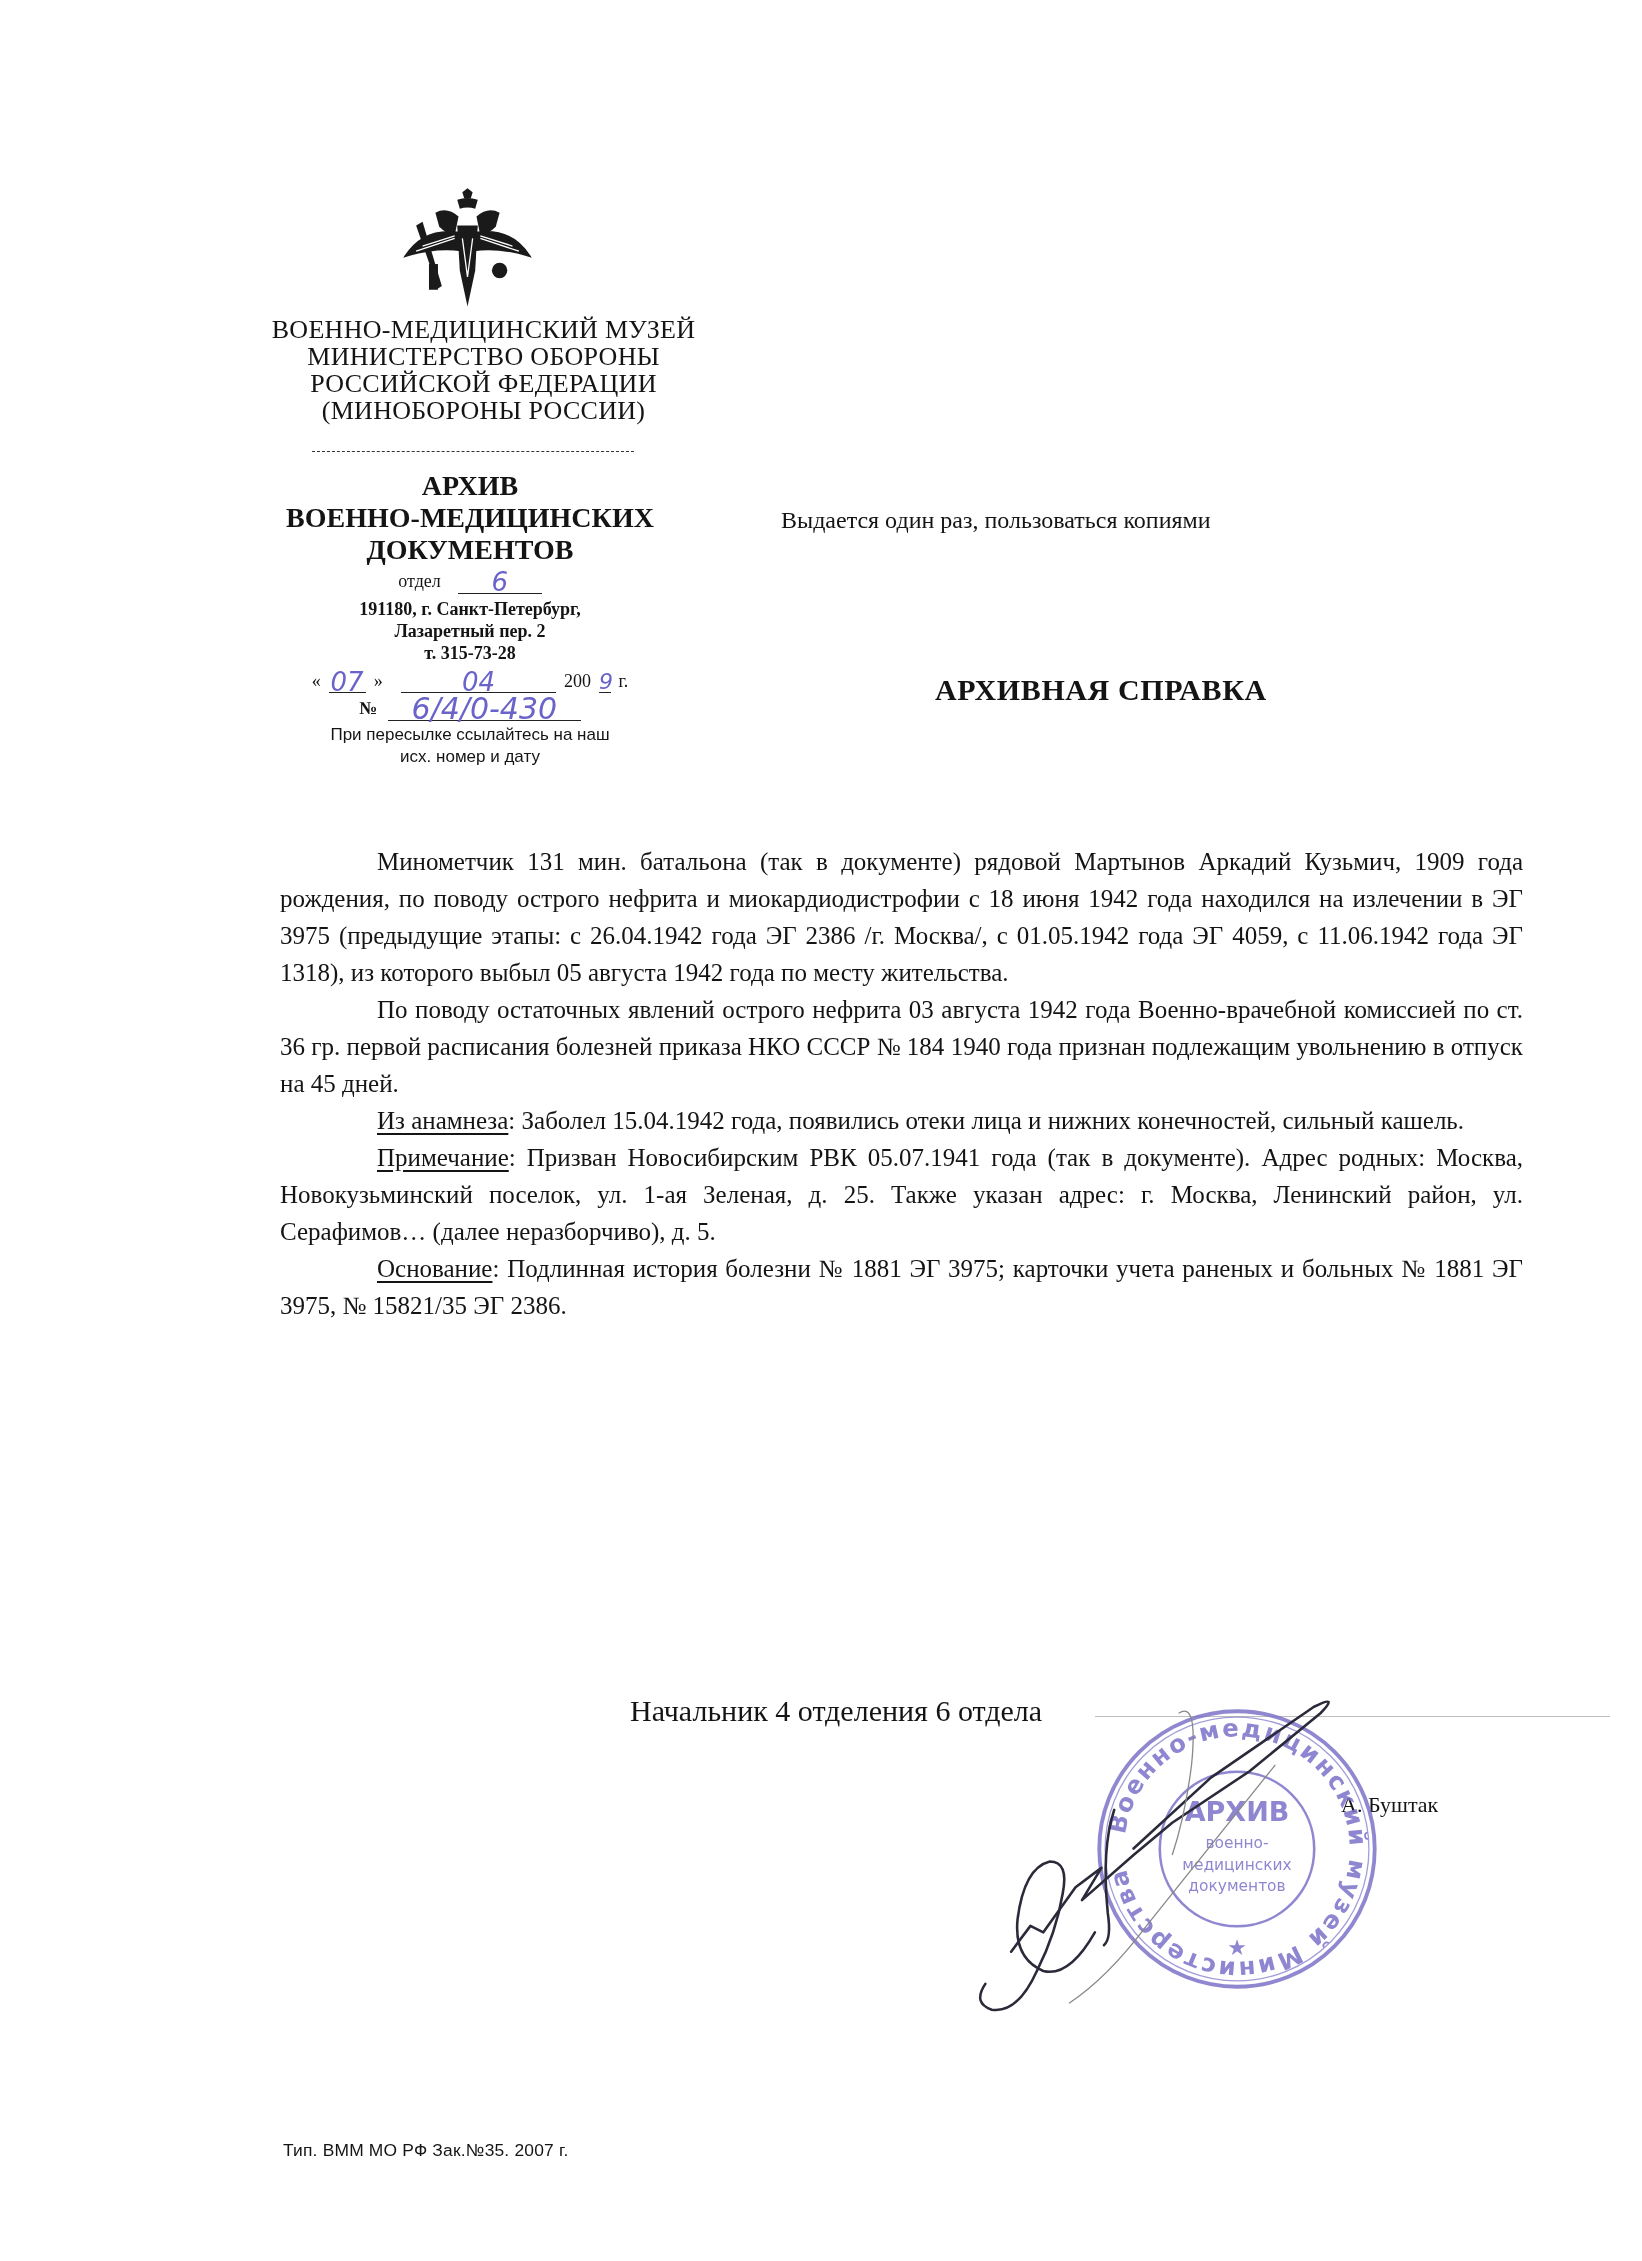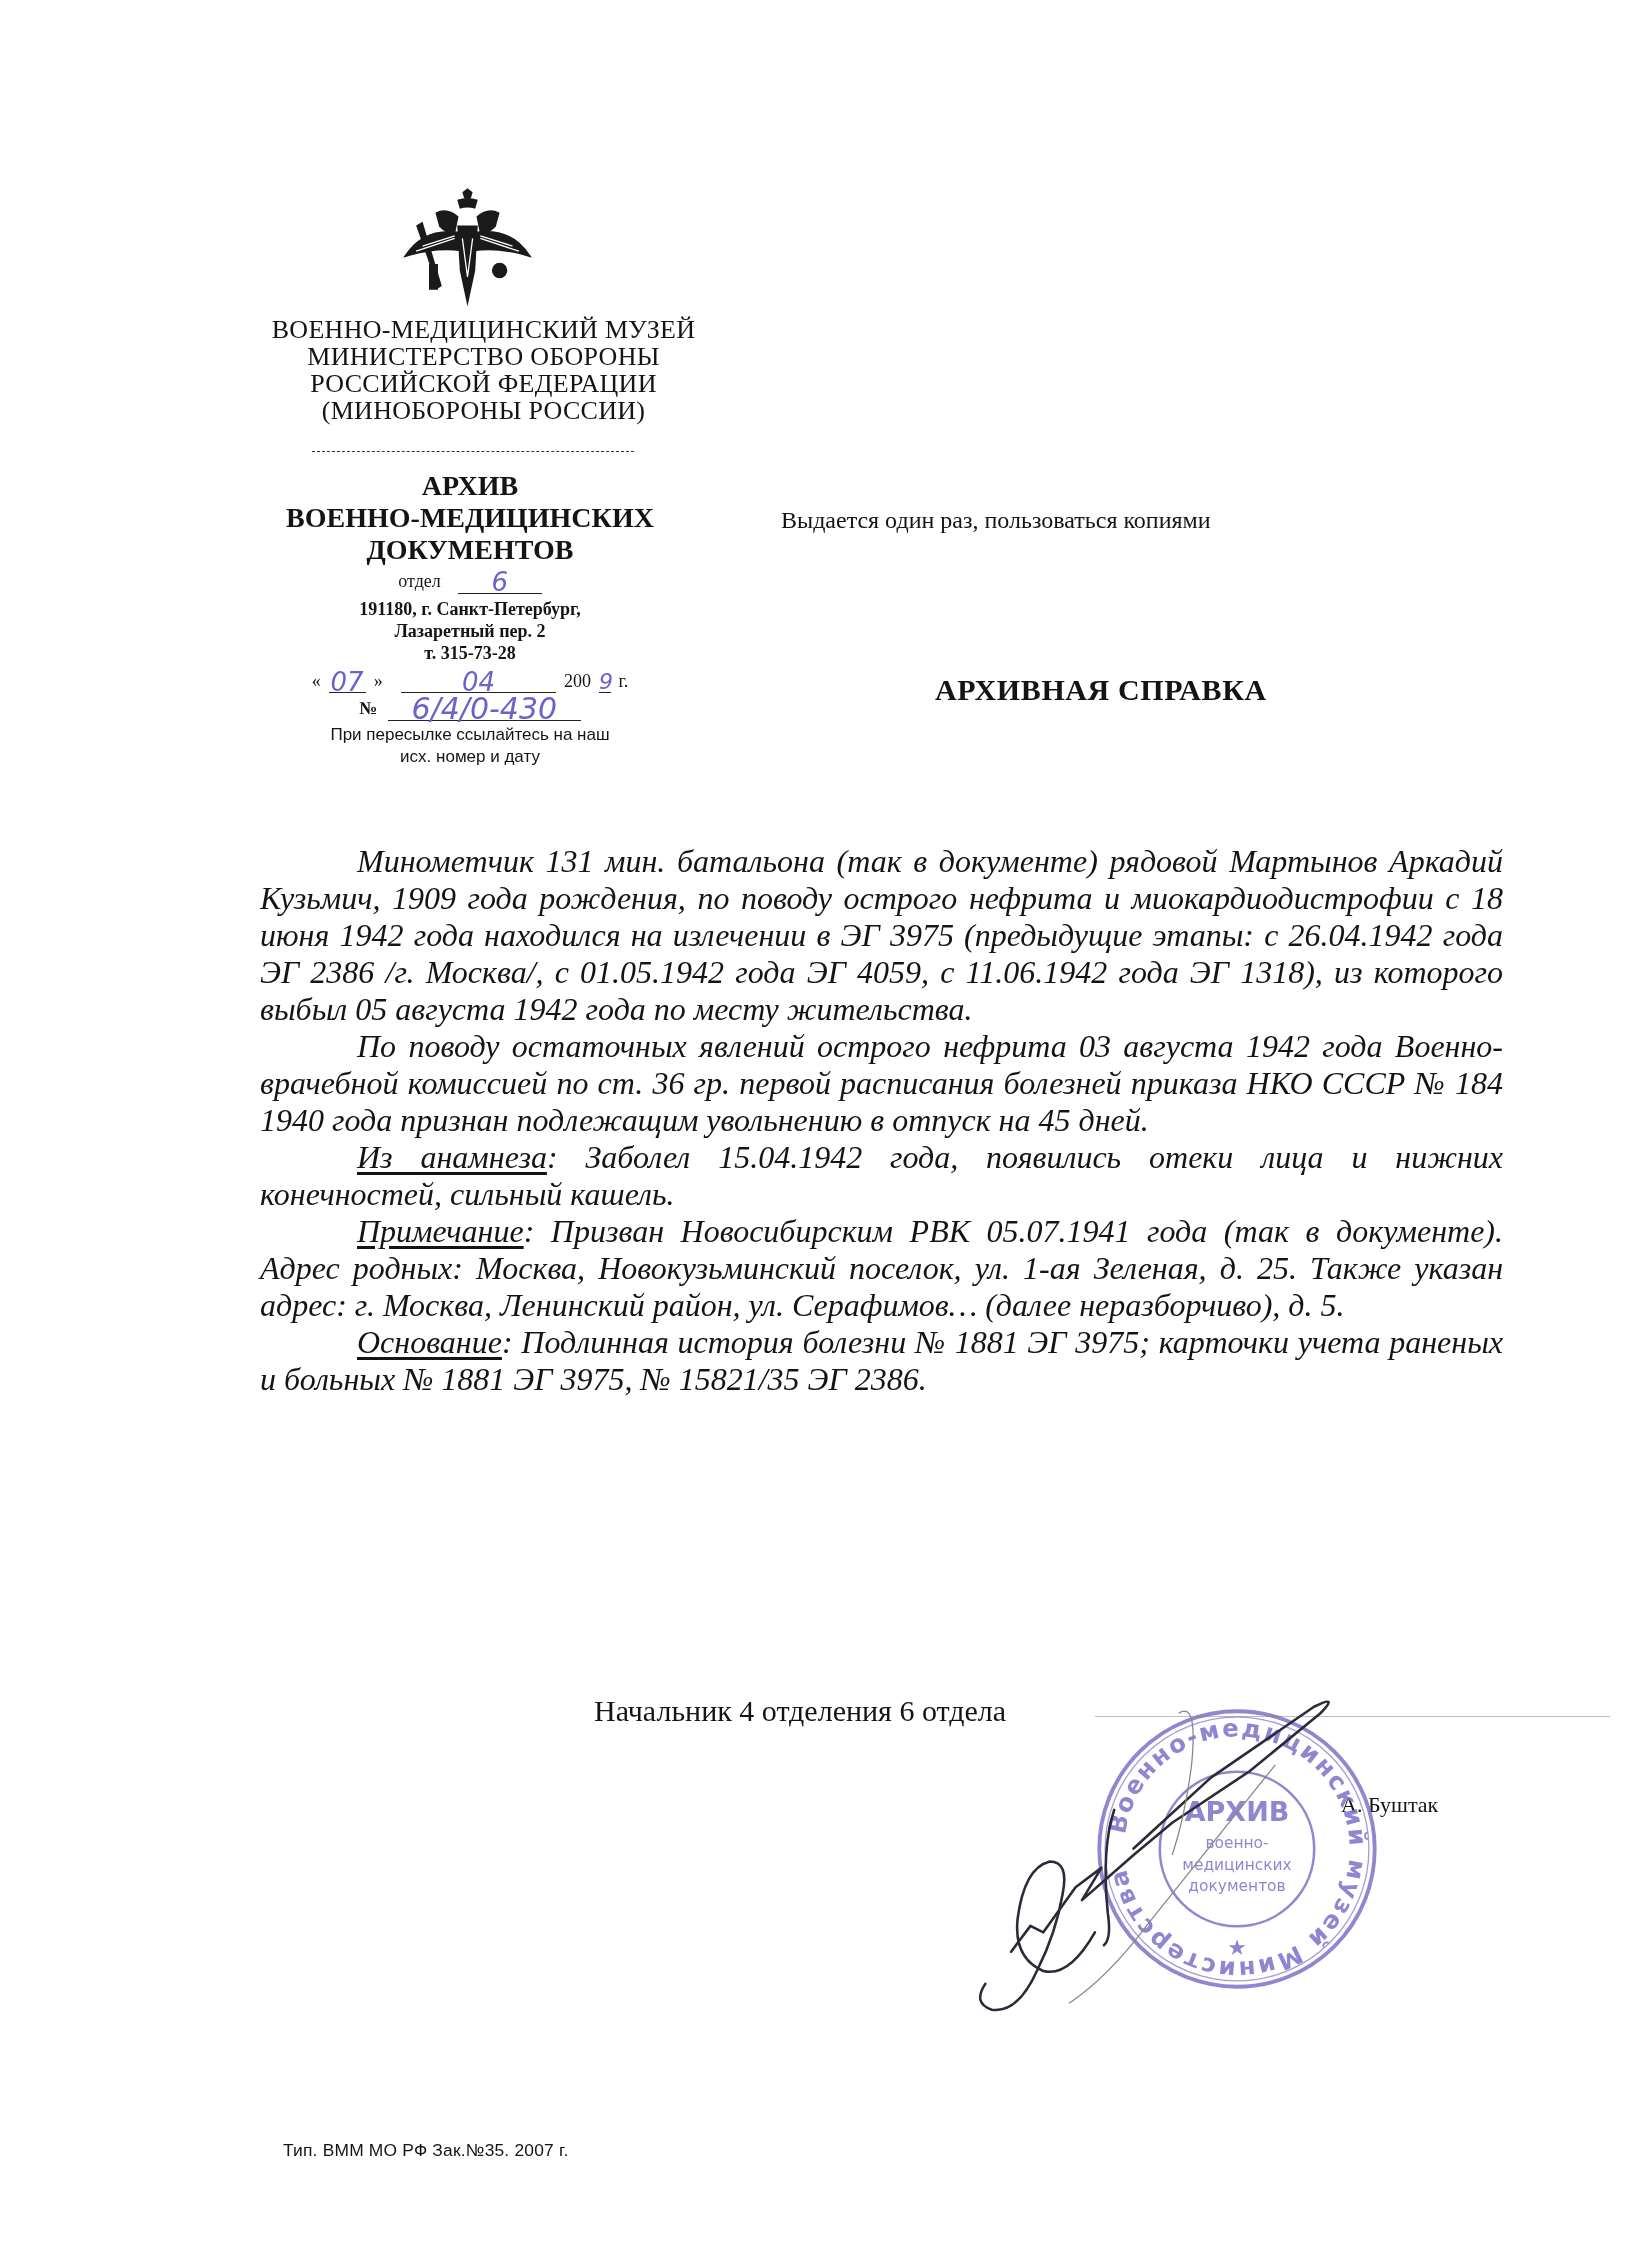--- a/index.html
+++ b/index.html
@@ -21,26 +21,26 @@
   .hand { font-family:"DejaVu Sans", sans-serif; color:#6a63c9; font-style:italic;
           position:absolute; bottom:-2.6px; left:0; right:0; text-align:center; font-size:26px; line-height:26px; }
   .hand.big { font-size:30px;text-align:center; }
   .ref-note { display:block; font-size:17px; line-height:22px; font-family:"Liberation Sans", sans-serif; }
 
   
   .issue-note { left:781px; top:504px; font-size:24px; line-height:33px; }
   .doc-title { left:935px; top:673px; font-size:30px; font-weight:bold; letter-spacing:0.6px; }
 
   
-  .body-text { left:260px; top:843px; width:1243px; font-size:32px; line-height:37px; text-align:justify;font-style:italic; }
+  .body-text { left:280px; top:843px; width:1243px; font-size:25px; line-height:37px; text-align:justify; }
   .para { text-indent:97px; margin:0; }
   .u { text-decoration:underline; text-underline-offset:3.9px; }
 
   
-  .sig-title { left:594px; top:1694px; font-size:30px; }
+  .sig-title { left:630px; top:1694px; font-size:30px; }
   .sig-name { left:1341px; top:1792px; font-size:22px; }
   .stamp { left:1089px; top:1701px; width:296px; height:296px; }
   .signature { left:966px; top:1681px; width:464px; height:348px; }
   .scan-line { left:1095px; top:1716px; width:515px; border-top:1.3px solid #bdbdbd; }
 
   .footer { left:250px; top:2140px; font-family:"Liberation Sans", sans-serif; font-size:17.4px; letter-spacing:0.2px;margin-left:33px; }
 </style>
 </head>
 <body>
 

